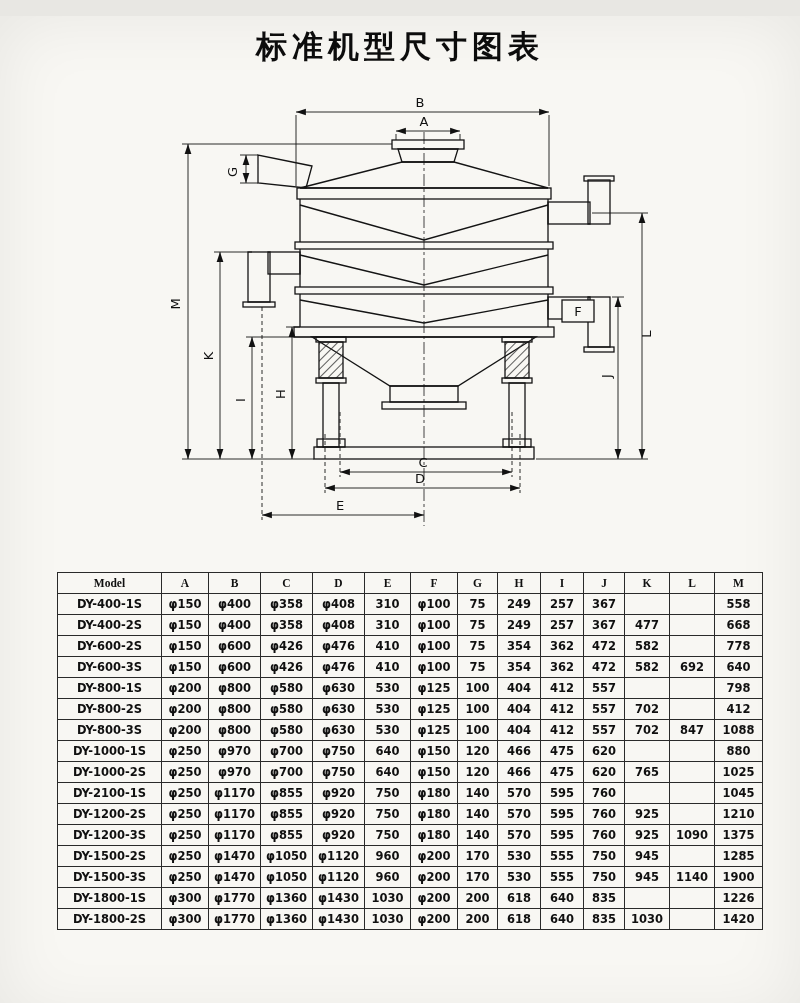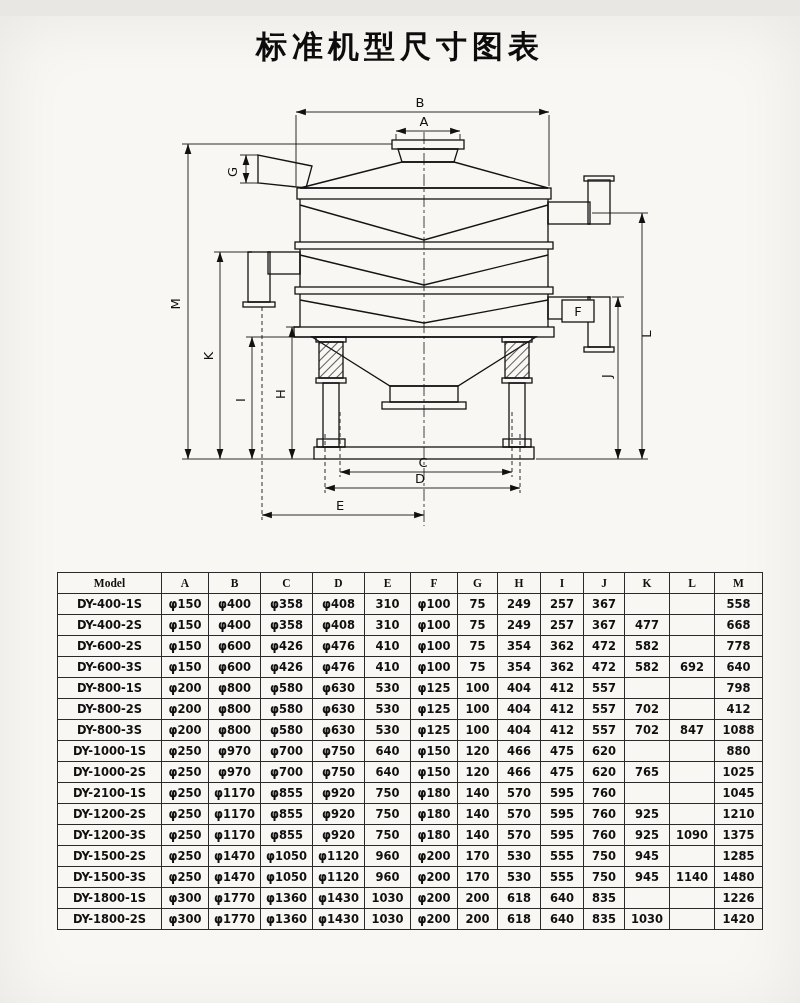--- a/index.html
+++ b/index.html
@@ -421,21 +421,21 @@
             <td>φ1050</td>
             <td>φ1120</td>
             <td>960</td>
             <td>φ200</td>
             <td>170</td>
             <td>530</td>
             <td>555</td>
             <td>750</td>
             <td>945</td>
             <td>1140</td>
-            <td>1480</td>
+            <td>1900</td>
           </tr>
           <tr>
             <td class="model">DY-1800-1S</td>
             <td>φ300</td>
             <td>φ1770</td>
             <td>φ1360</td>
             <td>φ1430</td>
             <td>1030</td>
             <td>φ200</td>
             <td>200</td>

